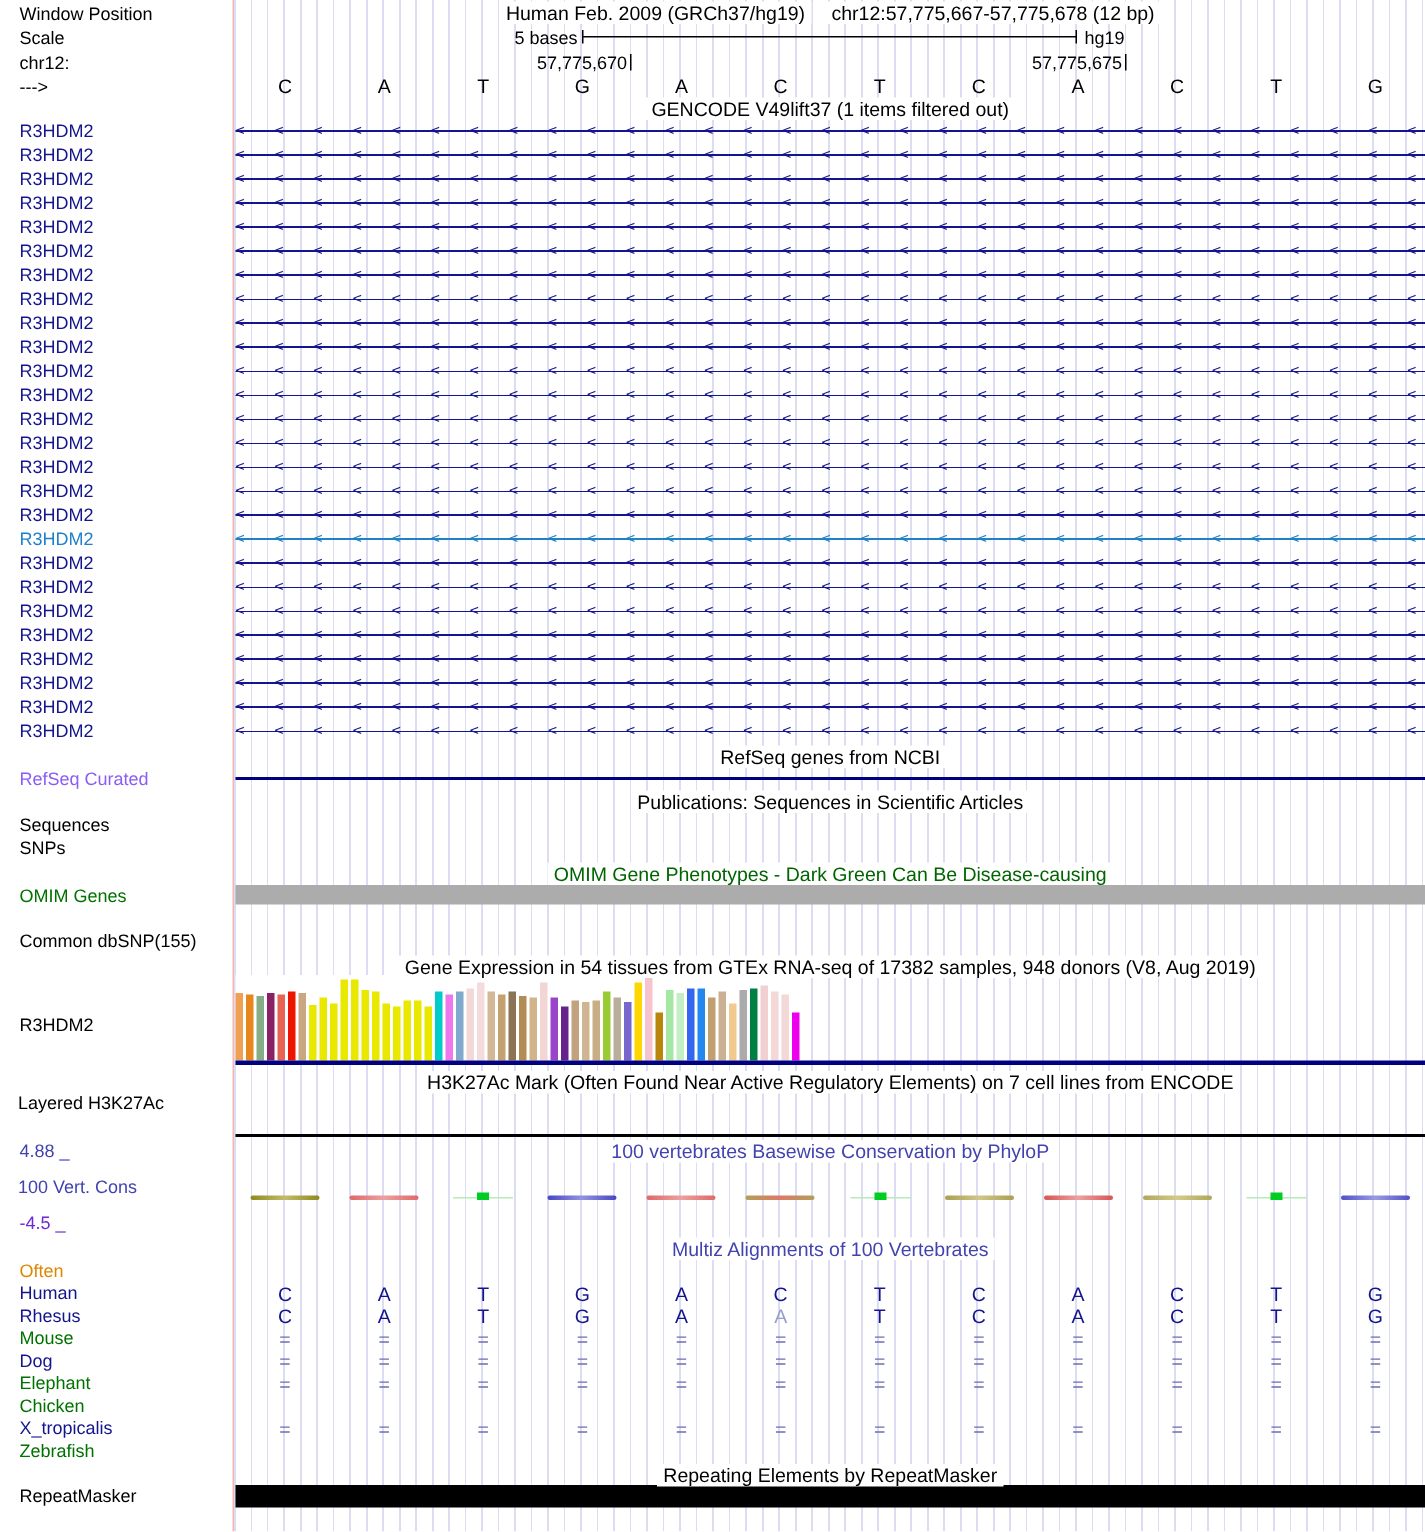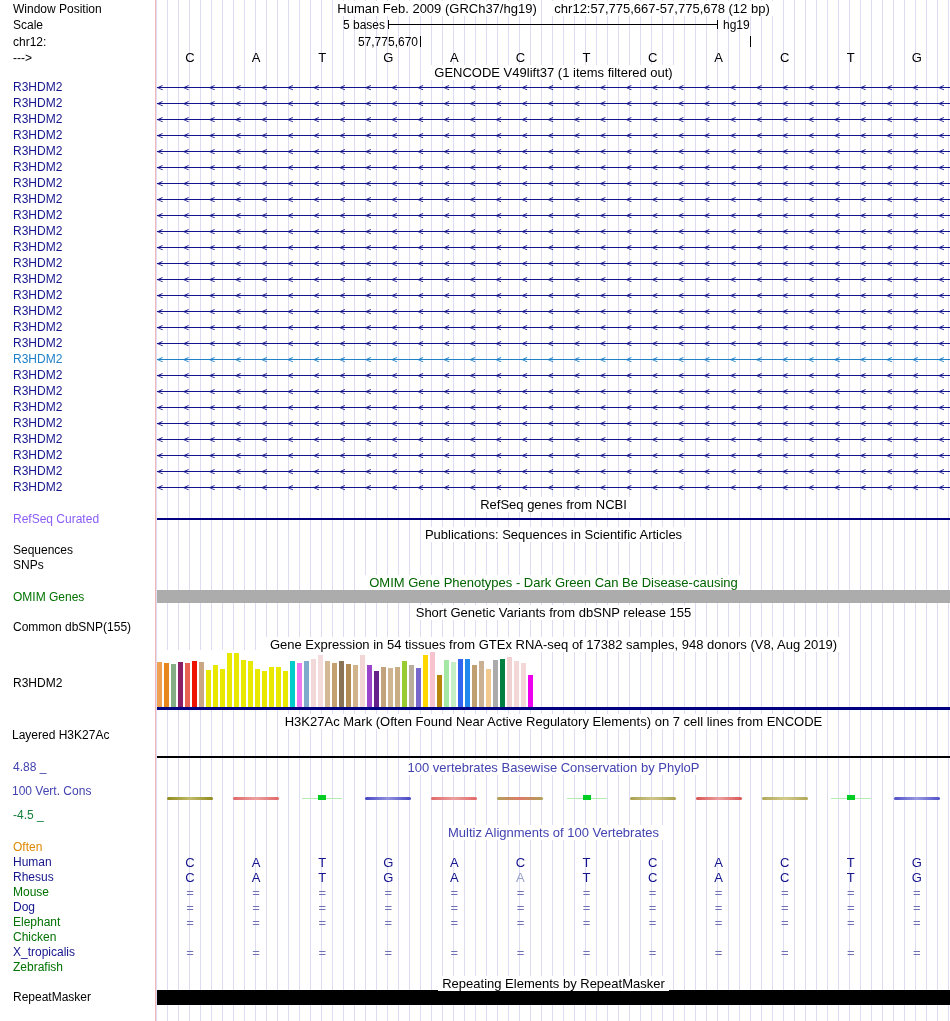--- a/index.html
+++ b/index.html
@@ -44,20 +44,21 @@
   <div class="lbl" style="top:18px">Scale</div>
   <div class="abs" style="left:157px;top:18px;width:228px;text-align:right;font-size:12px;line-height:14px;z-index:3">5 bases</div>
   <div class="abs" style="left:388px;top:24px;width:330px;height:1px;background:#000;z-index:3"></div>
   <div class="abs" style="left:388px;top:20px;width:1px;height:9px;background:#000;z-index:3"></div>
   <div class="abs" style="left:717px;top:20px;width:1px;height:9px;background:#000;z-index:3"></div>
   <div class="abs" style="left:723px;top:18px;font-size:12px;line-height:14px;z-index:3">hg19</div>
 
   <div class="lbl" style="top:35px">chr12:</div>
   <div class="abs" style="left:157px;top:35px;width:261px;text-align:right;font-size:12px;line-height:14px;z-index:3">57,775,670</div>
   <div class="abs" style="left:420px;top:36px;width:1px;height:11px;background:#000;z-index:3"></div>
+  <div class="abs" style="left:157px;top:35px;width:591px;text-align:right;font-size:12px;line-height:14px;z-index:3">57,775,675</div>
   <div class="abs" style="left:750px;top:36px;width:1px;height:11px;background:#000;z-index:3"></div>
 
   <div class="lbl" style="top:51px">---&gt;</div>
   <div class="cellrow bases" style="top:51px;height:14px" id="header-bases">
       <span>C</span>
       <span>A</span>
       <span>T</span>
       <span>G</span>
       <span>A</span>
       <span>C</span>
@@ -104,21 +105,20 @@
   <div class="hline" style="top: 518px; height: 2px; background: rgb(0, 0, 128);" id="refseq-line"></div>
 
   <div class="title" style="top:528px"><span>Publications: Sequences in Scientific Articles</span></div>
   <div class="lbl" style="top:543px">Sequences</div>
   <div class="lbl" style="top:558px">SNPs</div>
 
   <div class="title" style="top: 576px; color: rgb(0, 100, 0);" id="omim-title"><span>OMIM Gene Phenotypes - Dark Green Can Be Disease-causing</span></div>
   <div class="lbl" style="top: 590px; color: rgb(0, 114, 0);" id="omim-label">OMIM Genes</div>
   <div class="hline" style="top: 590px; height: 13px; background: rgb(172, 172, 172);" id="omim-bar"></div>
 
-  <div class="title" style="top:606px"><span>Short Genetic Variants from dbSNP release 155</span></div>
   <div class="lbl" style="top:620px">Common dbSNP(155)</div>
 
   <div class="title" style="top:638px"><span>Gene Expression in 54 tissues from GTEx RNA-seq of 17382 samples, 948 donors (V8, Aug 2019)</span></div>
   <div id="gtex-bars">
       <div style="height: 45px; background: rgb(240, 160, 82);"></div>
       <div style="height: 44px; background: rgb(232, 134, 30);"></div>
       <div style="height: 43px; background: rgb(134, 174, 134);"></div>
       <div style="height: 45px; background: rgb(139, 32, 102);"></div>
       <div style="height: 44px; background: rgb(233, 99, 82);"></div>
       <div style="height: 46px; background: rgb(238, 21, 0);"></div>
@@ -215,21 +215,21 @@
         <div class="dash" style="background: linear-gradient(to right, rgb(176, 168, 88), rgb(210, 202, 138), rgb(176, 168, 88));"></div>
       </span>
       <span class="markwrap">
         <div class="wing" style="background: rgb(181, 236, 181);"></div>
         <div class="dotc" style="background: rgb(0, 204, 34);"></div>
       </span>
       <span class="markwrap">
         <div class="dash" style="background: linear-gradient(to right, rgb(80, 80, 200), rgb(154, 154, 226), rgb(80, 80, 200));"></div>
       </span>
     </div>
-  <div class="lbl" style="top: 808px; color: #15803d;" id="phylop-min">-4.5 _</div>
+  <div class="lbl" style="top: 808px; color: #6d28d9;" id="phylop-min">-4.5 _</div>
 
   <div class="title" style="top: 826px; color: rgb(67, 67, 176);" id="multiz-title"><span>Multiz Alignments of 100 Vertebrates</span></div>
   <div id="multiz-rows">
       <div class="cellrow mcell" style="top: 840px; height: 15px;">
         <span style="color: rgb(112, 112, 180);"></span>
         <span style="color: rgb(112, 112, 180);"></span>
         <span style="color: rgb(112, 112, 180);"></span>
         <span style="color: rgb(112, 112, 180);"></span>
         <span style="color: rgb(112, 112, 180);"></span>
         <span style="color: rgb(112, 112, 180);"></span>

